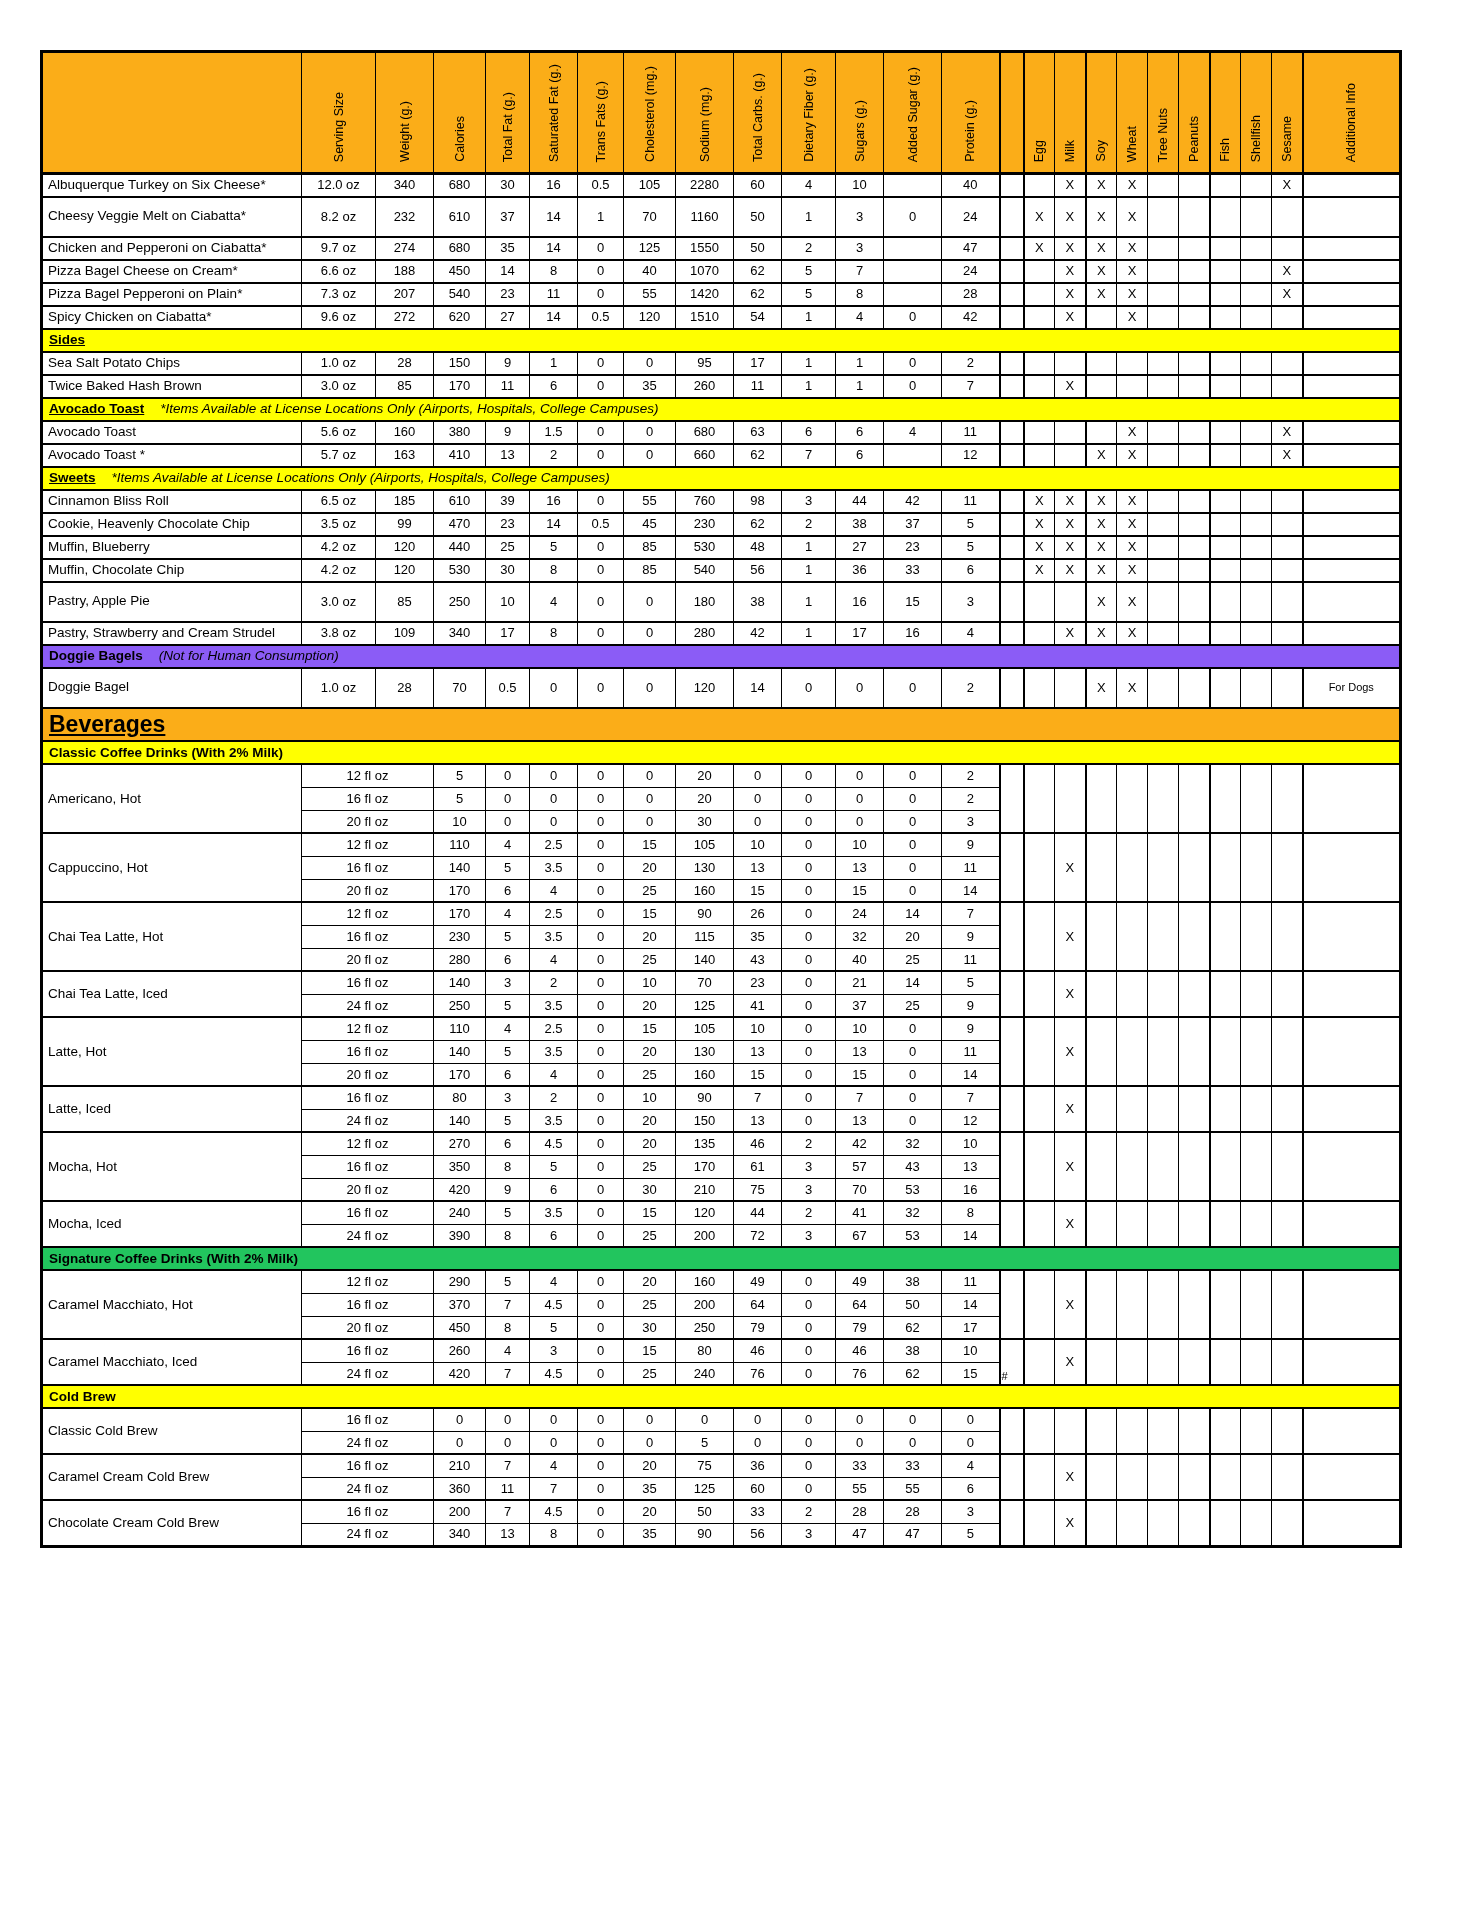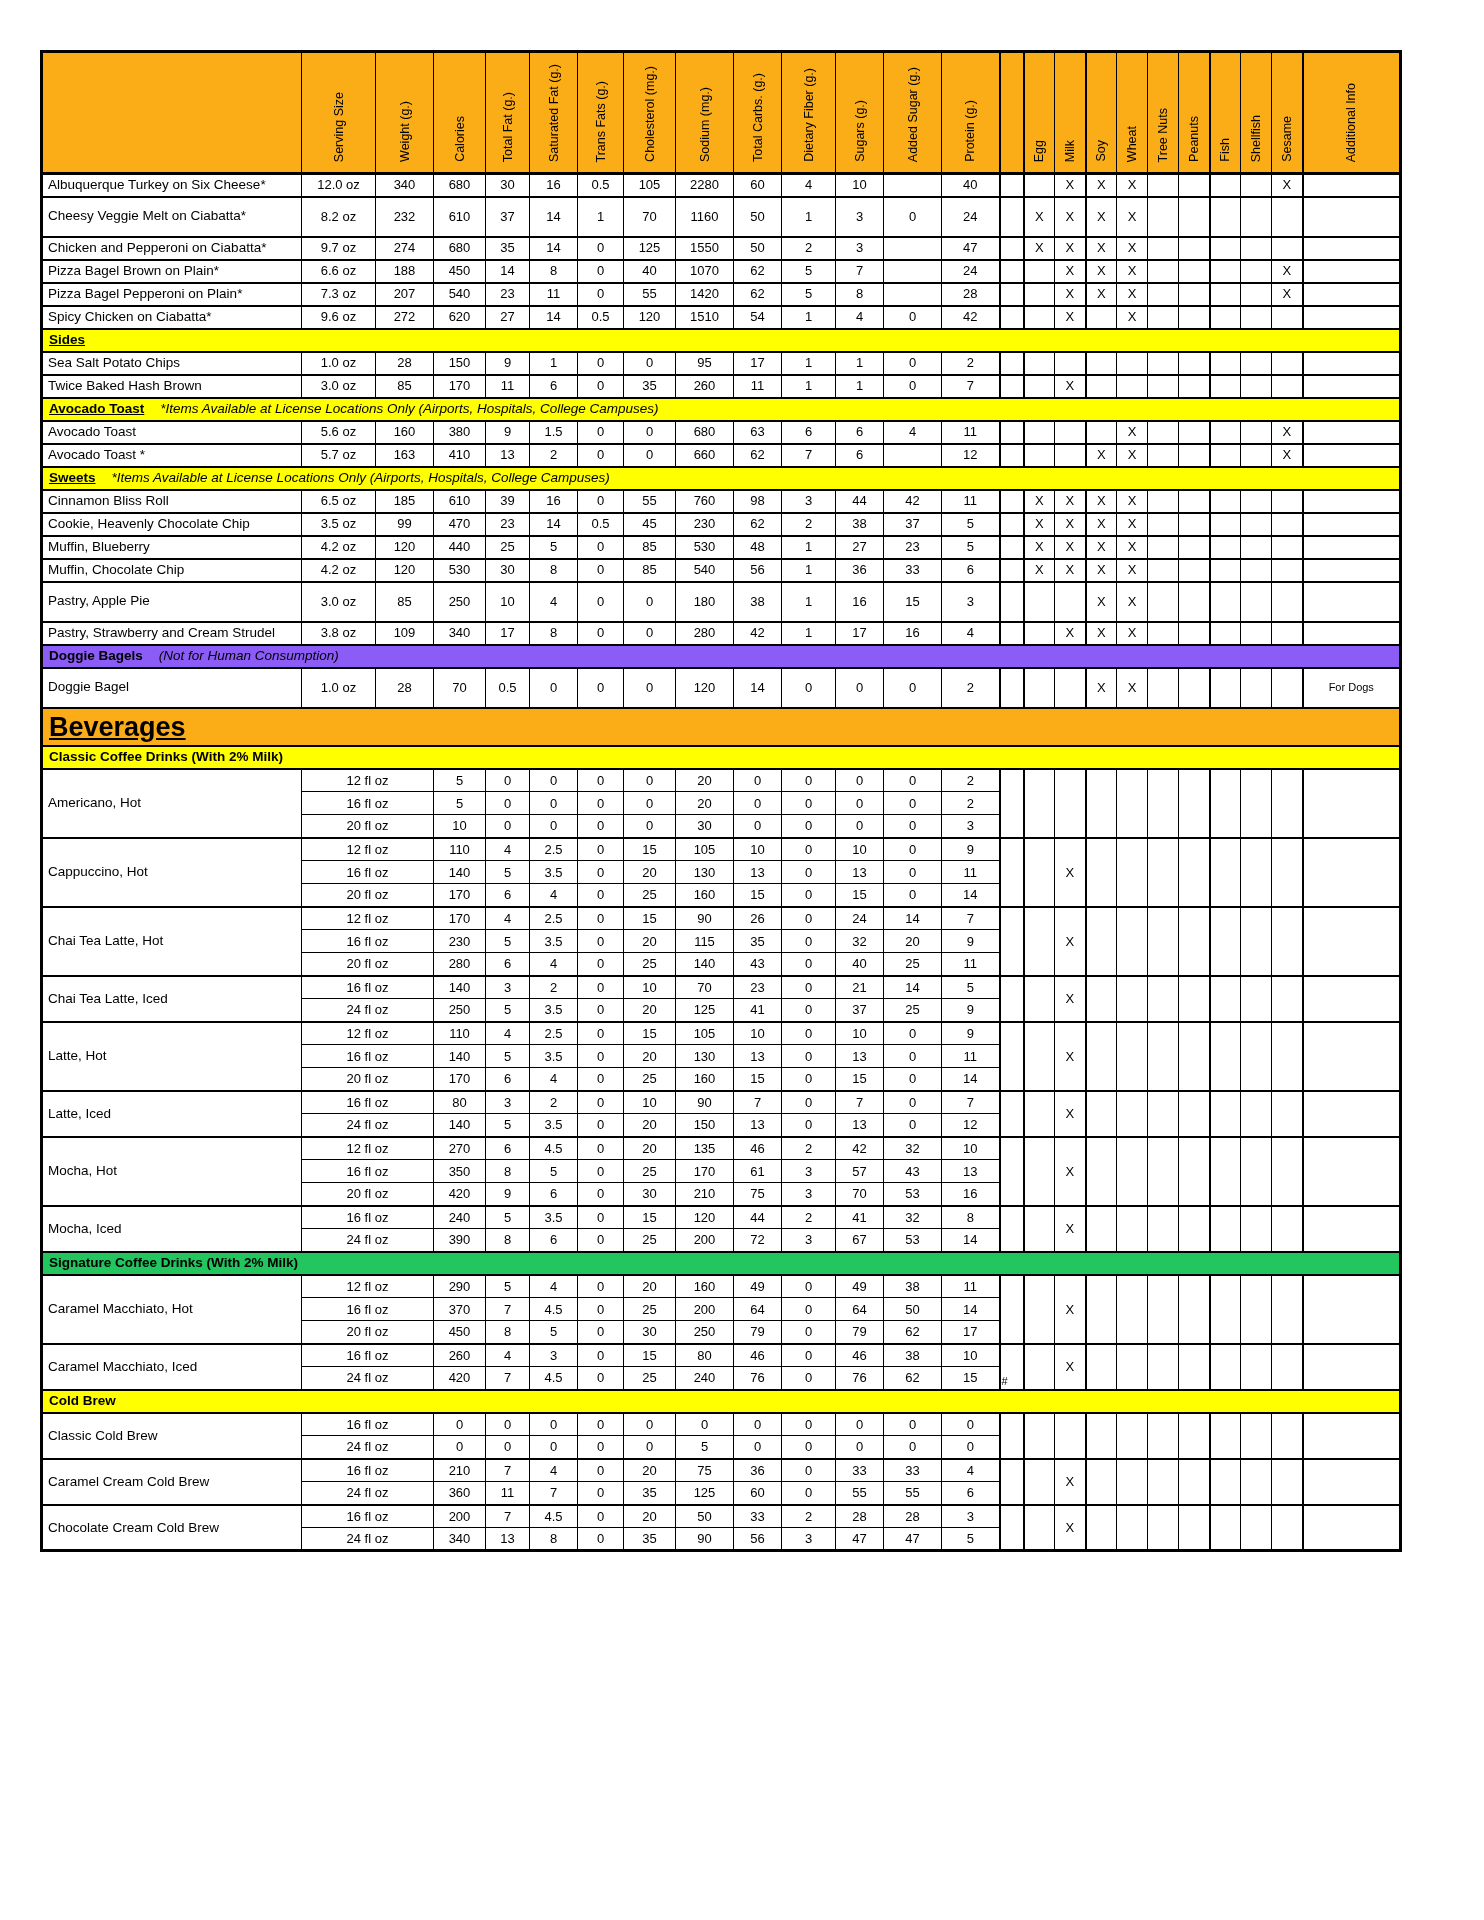--- a/index.html
+++ b/index.html
@@ -16,21 +16,21 @@
   .c{text-align:center;}
   .name-cell{text-align:left;padding:2px 5px;font-size:13.5px;}
   .r2 td{border-top-width:2px;}
   .r1 td{border-top-width:1px;}
   .band{border-top:2px solid #000;border-bottom:2px solid #000;padding:2px 6px;
         text-align:left;font-size:13.5px;}
   .band .lbl{font-weight:bold;}
   .band .note{font-style:italic;margin-left:16px;}
   .u{text-decoration:underline;text-align:center;}
   .band-large{height:30px;}
-  .band-large .lbl{font-size:27px;}
+  .band-large .lbl{font-size:23px;}
   .gap-col{border-left:2px solid #000;border-right:2px solid #000;}
   .tl{border-left:2px solid #000;}
   .info{font-size:11px;text-align:center;}
   .gm{vertical-align:bottom;font-size:11px;text-align:left;padding:0 0 1px 1px;}
   .tall{height:40px;}
   .bev-name{vertical-align:middle;}
 </style>
 </head>
 <body>
 
@@ -169,21 +169,21 @@
             <td class="c tl">X</td>
             <td class="c">X</td>
             <td class="c"></td>
             <td class="c"></td>
             <td class="c tl"></td>
             <td class="c"></td>
             <td class="c"></td>
             <td class="info tl"></td>
           </tr>
           <tr class="r2">
-            <td class="name-cell">Pizza Bagel Brown on Plain*</td>
+            <td class="name-cell">Pizza Bagel Cheese on Cream*</td>
             <td class="c">6.6 oz</td>
             <td class="c">188</td>
             <td class="c">450</td>
             <td class="c">14</td>
             <td class="c">8</td>
             <td class="c">0</td>
             <td class="c">40</td>
             <td class="c">1070</td>
             <td class="c">62</td>
             <td class="c">5</td>

